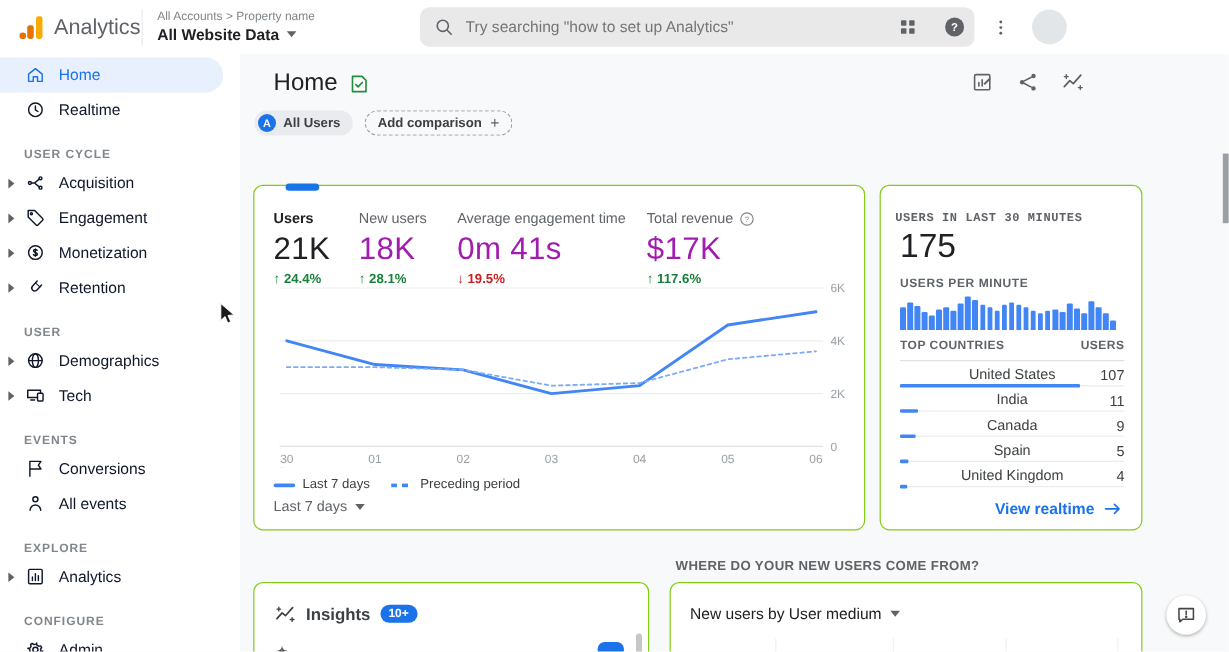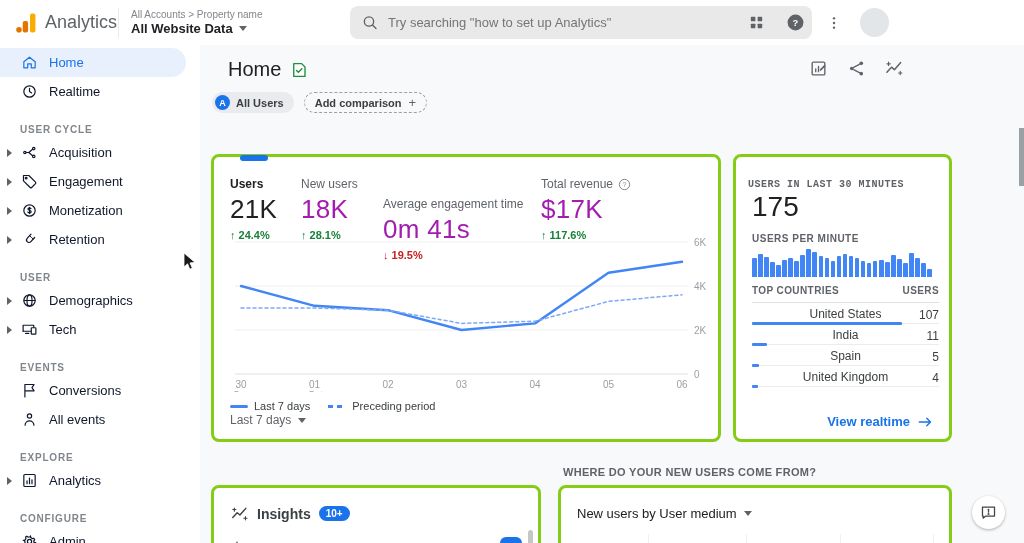--- a/index.html
+++ b/index.html
@@ -36,26 +36,26 @@
   #page-title-row { position:absolute; left:28px; top:13px; display:flex; align-items:center; gap:9px; }
   #page-title { font-size:20px; color:#202124; }
   .main-actions { position:absolute; right:120px; top:13px; display:flex; gap:18px; }
   .main-actions .hdr-icon-btn { width:20px; height:20px; }
   #chips-row { position:absolute; left:12px; top:47px; display:flex; gap:10px; align-items:center; }
   .chip-allusers { display:flex; align-items:center; gap:6px; background:#e9ebee; border-radius:11px; height:21px; padding:0 10px 0 3px; font-size:11px; font-weight:700; color:#3c4043; cursor:pointer; }
   .chip-a { width:15px; height:15px; border-radius:50%; background:#1a73e8; color:#fff; font-size:9px; font-weight:700; display:flex; align-items:center; justify-content:center; }
   .chip-add { display:flex; align-items:center; gap:7px; border:1px dashed #9aa0a6; border-radius:11px; height:21px; padding:0 10px; font-size:11px; font-weight:700; color:#3c4043; cursor:pointer; }
   .chip-plus { font-size:13px; color:#5f6368; font-weight:400; }
 
-  .card { position:absolute; background:#fff; border:3px solid #84cc16; border-radius:8px; }
+  .card { position:absolute; background:#fff; border:1px solid #84cc16; border-radius:8px; }
   #overview-card { left:11px; top:109px; width:510px; height:288px; }
   #tab-indicator { position:absolute; left:26px; top:-2px; width:28px; height:6px; background:#1a73e8; border-radius:3px; }
   #metrics-row { position:absolute; left:16px; top:20px; display:flex; }
   .metric { display:flex; flex-direction:column; }
-  .metric:nth-child(1){ width:71px; } .metric:nth-child(2){ width:82px; } .metric:nth-child(3){ width:158px;margin-top:20px; }
+  .metric:nth-child(1){ width:71px; } .metric:nth-child(2){ width:82px; } .metric:nth-child(3){ width:158px; }
   .metric-label { font-size:12px; color:#5f6368; display:flex; align-items:center; gap:5px; }
   .metric:nth-child(1) .metric-label { color:#202124; font-weight:700; }
   .metric-value { font-size:26px; color:#a21caf; margin-top:3px; letter-spacing:.3px; }
   .metric:nth-child(1) .metric-value { color:#202124; }
   .metric-delta { font-size:11px; font-weight:700; margin-top:4px; }
   .metric-delta.pos { color:#188038; } .metric-delta.neg { color:#c5221f; }
   #trend-chart { position:absolute; left:10px; top:75px; }
   #legend-row { position:absolute; left:16px; top:243px; display:flex; gap:18px; align-items:center; }
   .legend-item { display:flex; align-items:center; gap:6px; font-size:11px; color:#3c4043; }
   .legend-line { width:18px; height:3px; background:#4285f4; border-radius:2px; }
@@ -435,20 +435,25 @@
           <span class="country-name">United States</span>
             <span class="country-bar" style="width: 150px;"></span>
           <span class="country-value">107</span>
         </div>
         <div class="country-row">
           <span class="country-name">India</span>
             <span class="country-bar" style="width: 15px;"></span>
           <span class="country-value">11</span>
         </div>
         <div class="country-row">
+          <span class="country-name">Canada</span>
+            <span class="country-bar" style="width: 13px;"></span>
+          <span class="country-value">9</span>
+        </div>
+        <div class="country-row">
           <span class="country-name">Spain</span>
             <span class="country-bar" style="width: 7px;"></span>
           <span class="country-value">5</span>
         </div>
         <div class="country-row">
           <span class="country-name">United Kingdom</span>
             <span class="country-bar" style="width: 6px;"></span>
           <span class="country-value">4</span>
         </div>
       </div>

